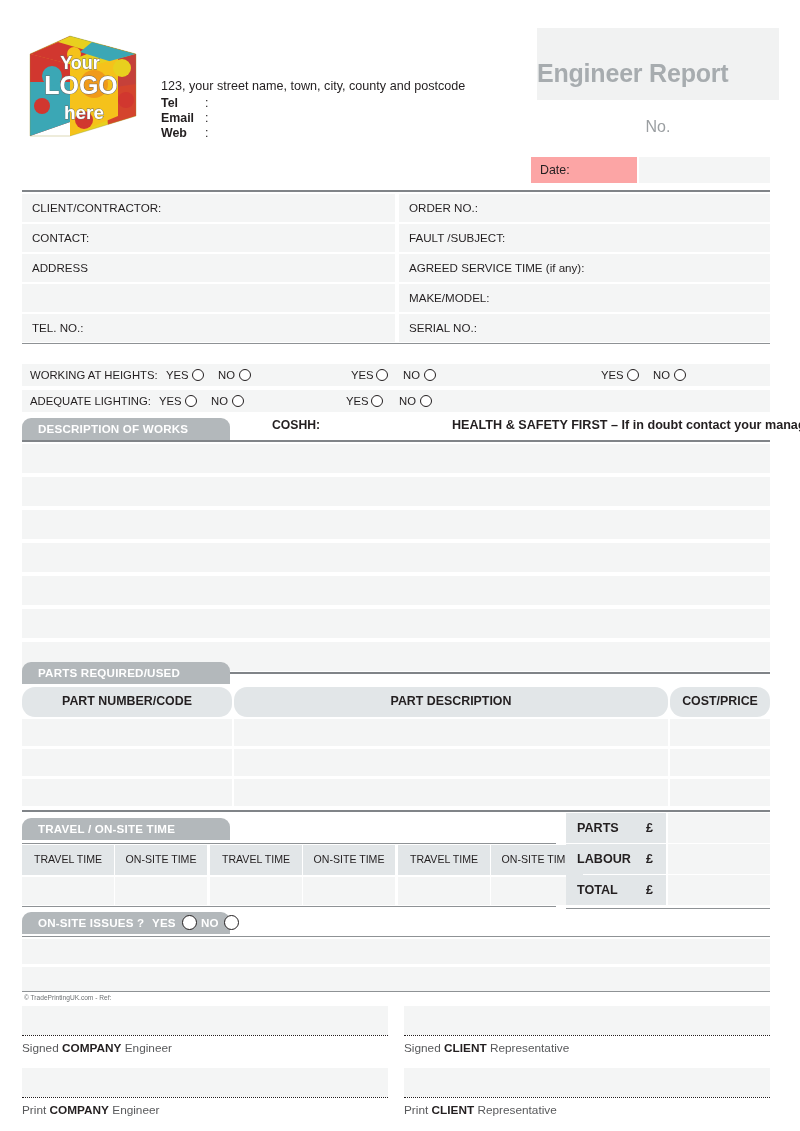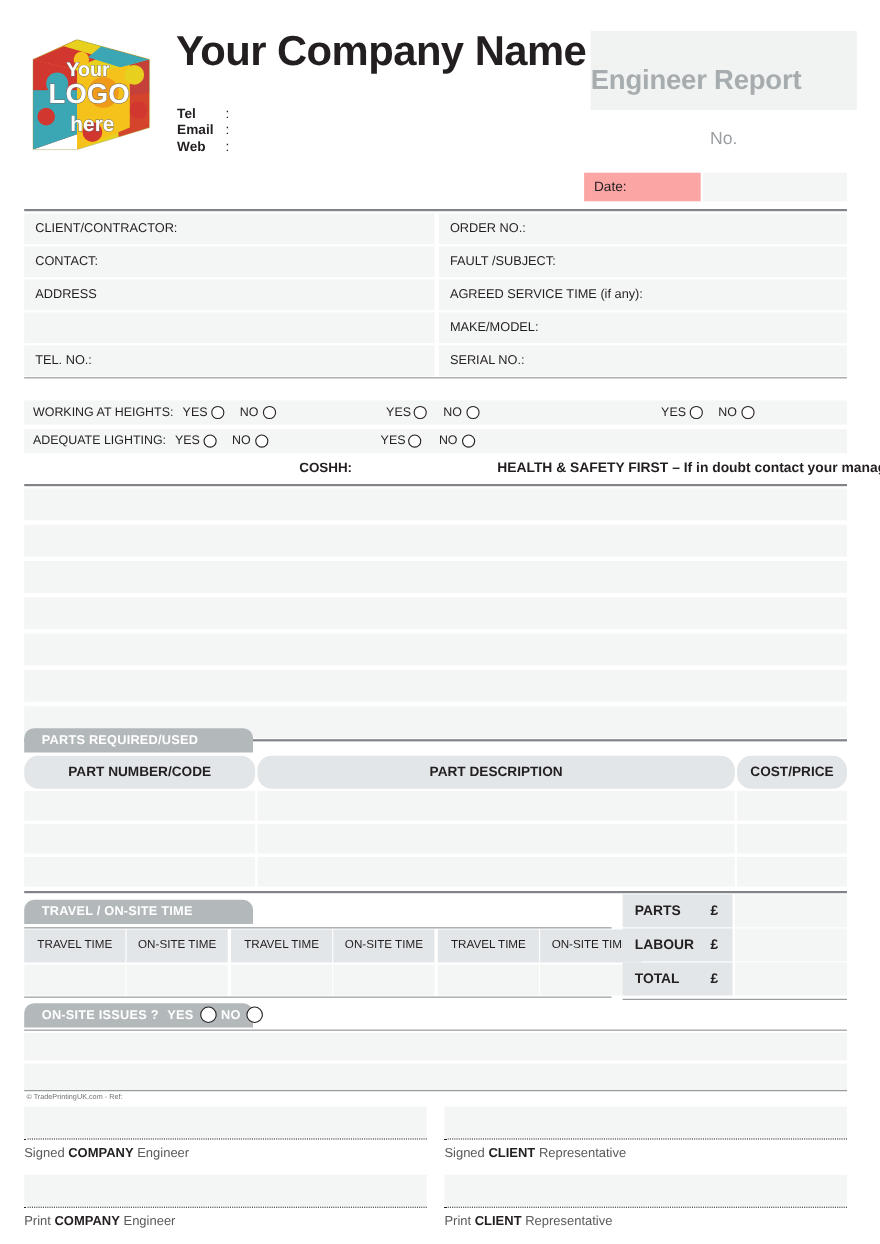--- a/index.html
+++ b/index.html
@@ -179,21 +179,21 @@
         </g>
 
         <polygon points="8,30 48,12 114,30 114,92 48,112 8,112" fill="none" stroke="#9a8f2e" stroke-width="0.7" opacity="0.5"></polygon>
 
         <text x="58" y="45" text-anchor="middle" font-family="Liberation Sans, sans-serif" font-size="18" font-weight="bold" fill="#ffffff" stroke="#6b6b6b" stroke-width="0.8" paint-order="stroke">Your</text>
         <text x="59" y="70" text-anchor="middle" font-family="Liberation Sans, sans-serif" font-size="25" font-weight="bold" fill="#ffffff" stroke="#6b6b6b" stroke-width="0.9" paint-order="stroke">LOGO</text>
         <text x="62" y="95" text-anchor="middle" font-family="Liberation Sans, sans-serif" font-size="19" font-weight="bold" fill="#ffffff" stroke="#6b6b6b" stroke-width="0.8" paint-order="stroke">here</text>
       </svg>
     </div>
 
-    <div class="co-name">Your Company Name</div>
+    <div class="co-addr">123, your street name, town, city, county and postcode</div>
 
     <div class="co-contact">
       <span class="row">
         <span class="k">Tel</span><span class="c">:</span>
       </span>
       <span class="row">
         <span class="k">Email</span><span class="c">:</span>
       </span>
       <span class="row">
         <span class="k">Web</span><span class="c">:</span>
@@ -279,20 +279,23 @@
 
     <span class="tb" style="left:250px;">COSHH:</span>
     <span class="t" style="left:324px;">YES</span>
     <span class="circ" style="left:349px;"></span>
     <span class="t" style="left:377px;">NO</span>
     <span class="circ" style="left:398px;"></span>
 
     <span class="tb" style="left:430px;font-size:12.6px;">HEALTH &amp; SAFETY FIRST – If in doubt contact your manager.</span>
   </div>
 
+  <div class="tab" style="left:22px;top:418px;width:208px;">
+    <span class="tl">DESCRIPTION OF WORKS</span>
+  </div>
   <div class="rule" style="top:440px;"></div>
 
   <div>
     <div class="band" style="left:22px;top:444px;width:748px;height:29px;"></div>
     <div class="band" style="left:22px;top:477px;width:748px;height:29px;"></div>
     <div class="band" style="left:22px;top:510px;width:748px;height:29px;"></div>
     <div class="band" style="left:22px;top:543px;width:748px;height:29px;"></div>
     <div class="band" style="left:22px;top:576px;width:748px;height:29px;"></div>
     <div class="band" style="left:22px;top:609px;width:748px;height:29px;"></div>
     <div class="band" style="left:22px;top:642px;width:748px;height:29px;"></div>

